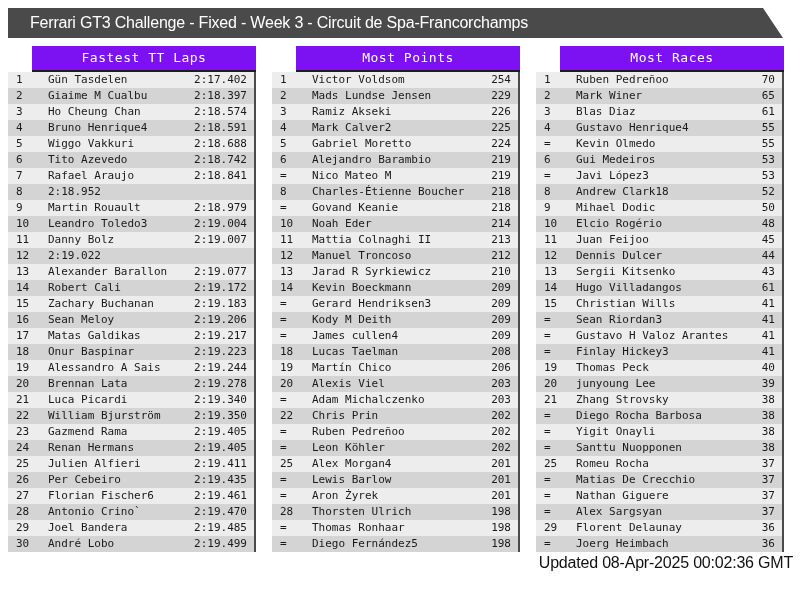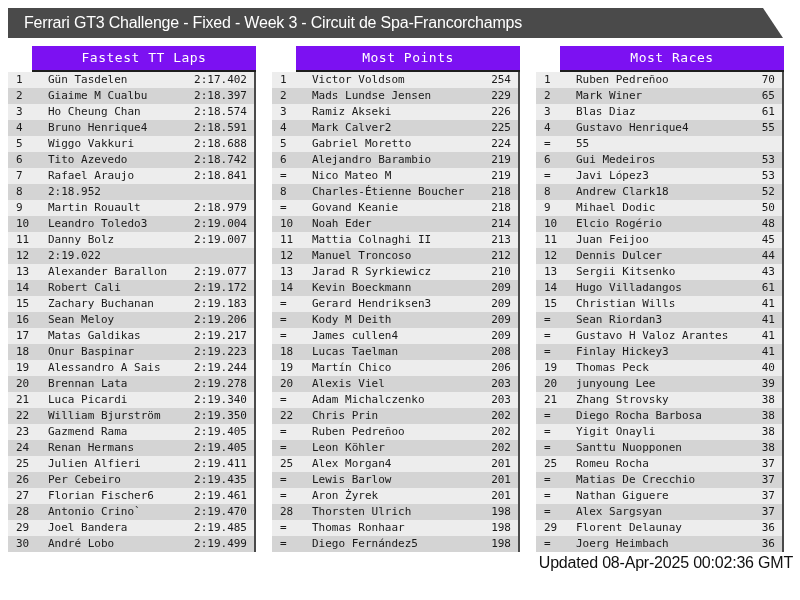--- a/index.html
+++ b/index.html
@@ -4,21 +4,21 @@
 <style>
   html,body{margin:0;padding:0;background:#ffffff;}
   body{width:800px;height:600px;position:relative;overflow:hidden;
        font-family:"DejaVu Sans Mono",monospace;}
 
   
   .titlebar{position:absolute;left:8px;top:8px;width:775px;height:30px;
             background:#4a4a4a;
             clip-path:polygon(0 0,755px 0,775px 100%,0 100%);}
   .titlebar .title{color:#ffffff;font-family:"Liberation Sans",sans-serif;
-            font-size:16px;line-height:30px;padding-left:16px;
+            font-size:16px;line-height:30px;padding-left:22px;
             letter-spacing:-0.2px;white-space:nowrap;}
 
   
   .board{position:absolute;top:46px;width:248px;}
   .board.c1{left:8px;} .board.c2{left:272px;} .board.c3{left:536px;}
 
   .board .hdr{height:24px;background:#7c11f2;border-bottom:2px solid #1e1e1e;
               color:#ffffff;text-align:center;font-size:13px;line-height:24px;
               letter-spacing:0.5px;margin-left:24px;}
   .rows{border-right:2px solid #4a4a4a;}
@@ -370,20 +370,21 @@
         <span class="name">Blas Diaz</span>
         <span class="val">61</span>
       </div>
       <div class="row">
         <span class="rank">4</span>
         <span class="name">Gustavo Henrique4</span>
         <span class="val">55</span>
       </div>
       <div class="row">
         <span class="rank">=</span>
+        <span class="name">Kevin Olmedo</span>
         <span class="val">55</span>
       </div>
       <div class="row">
         <span class="rank">6</span>
         <span class="name">Gui Medeiros</span>
         <span class="val">53</span>
       </div>
       <div class="row">
         <span class="rank">=</span>
         <span class="name">Javi López3</span>

